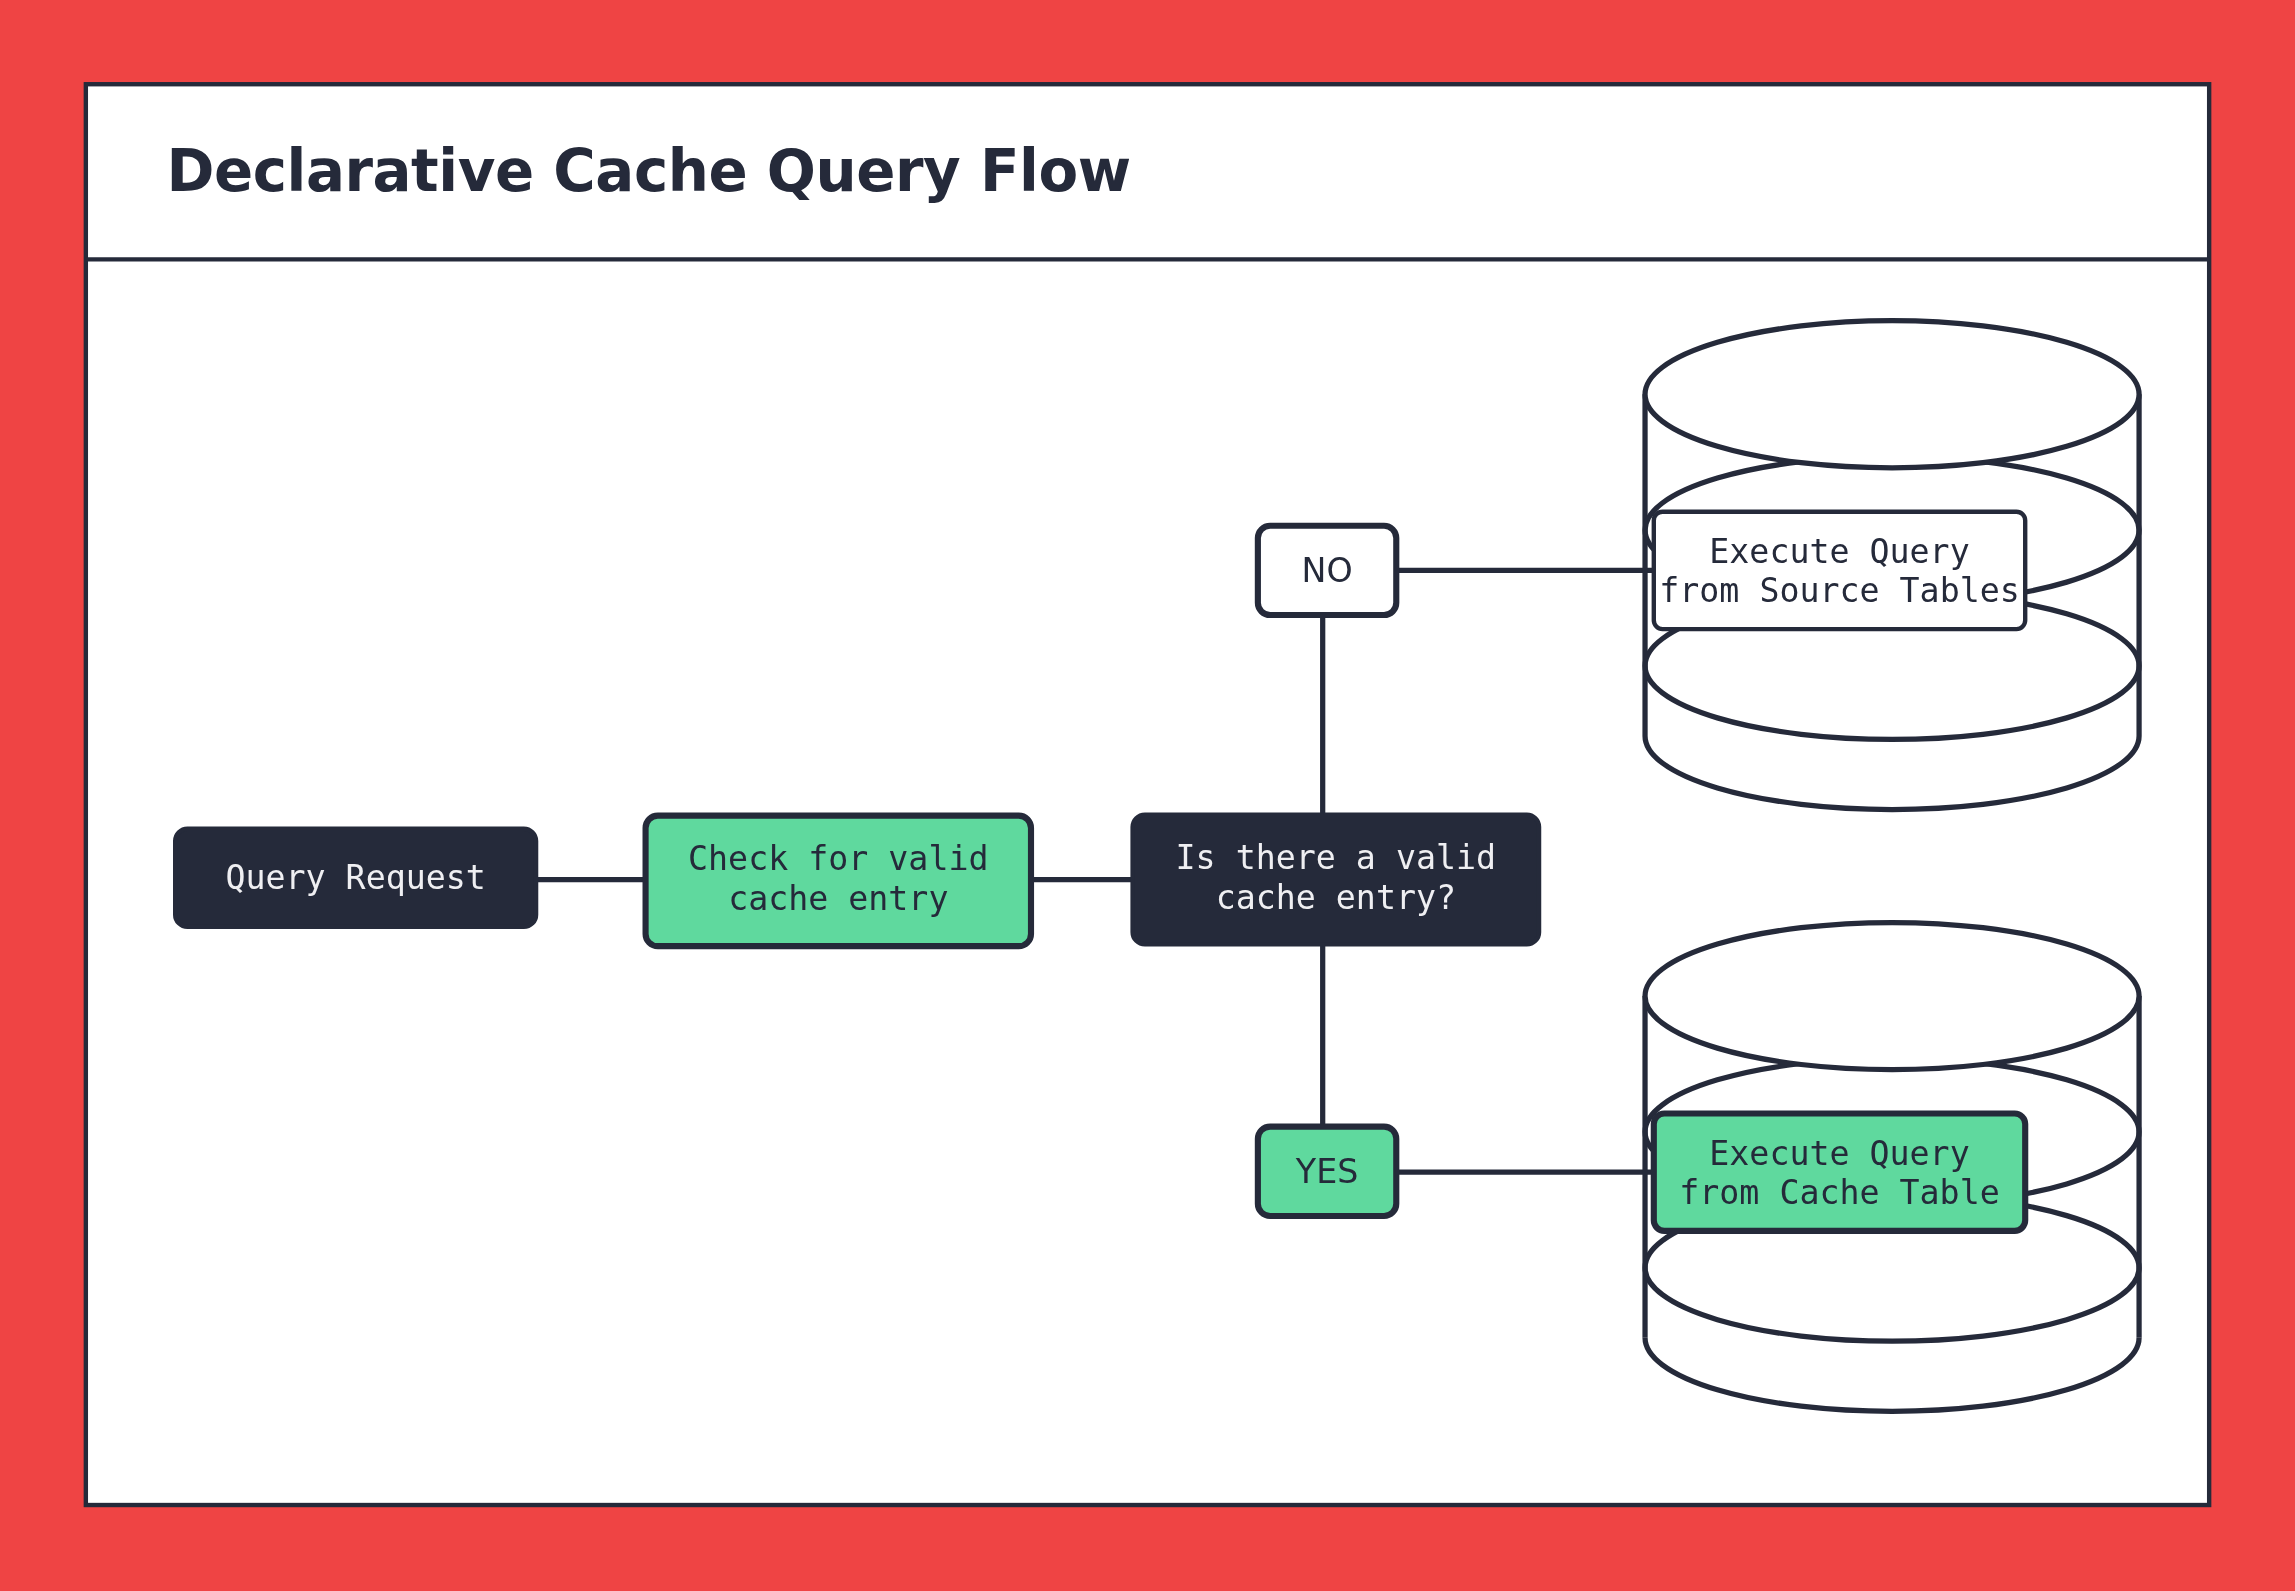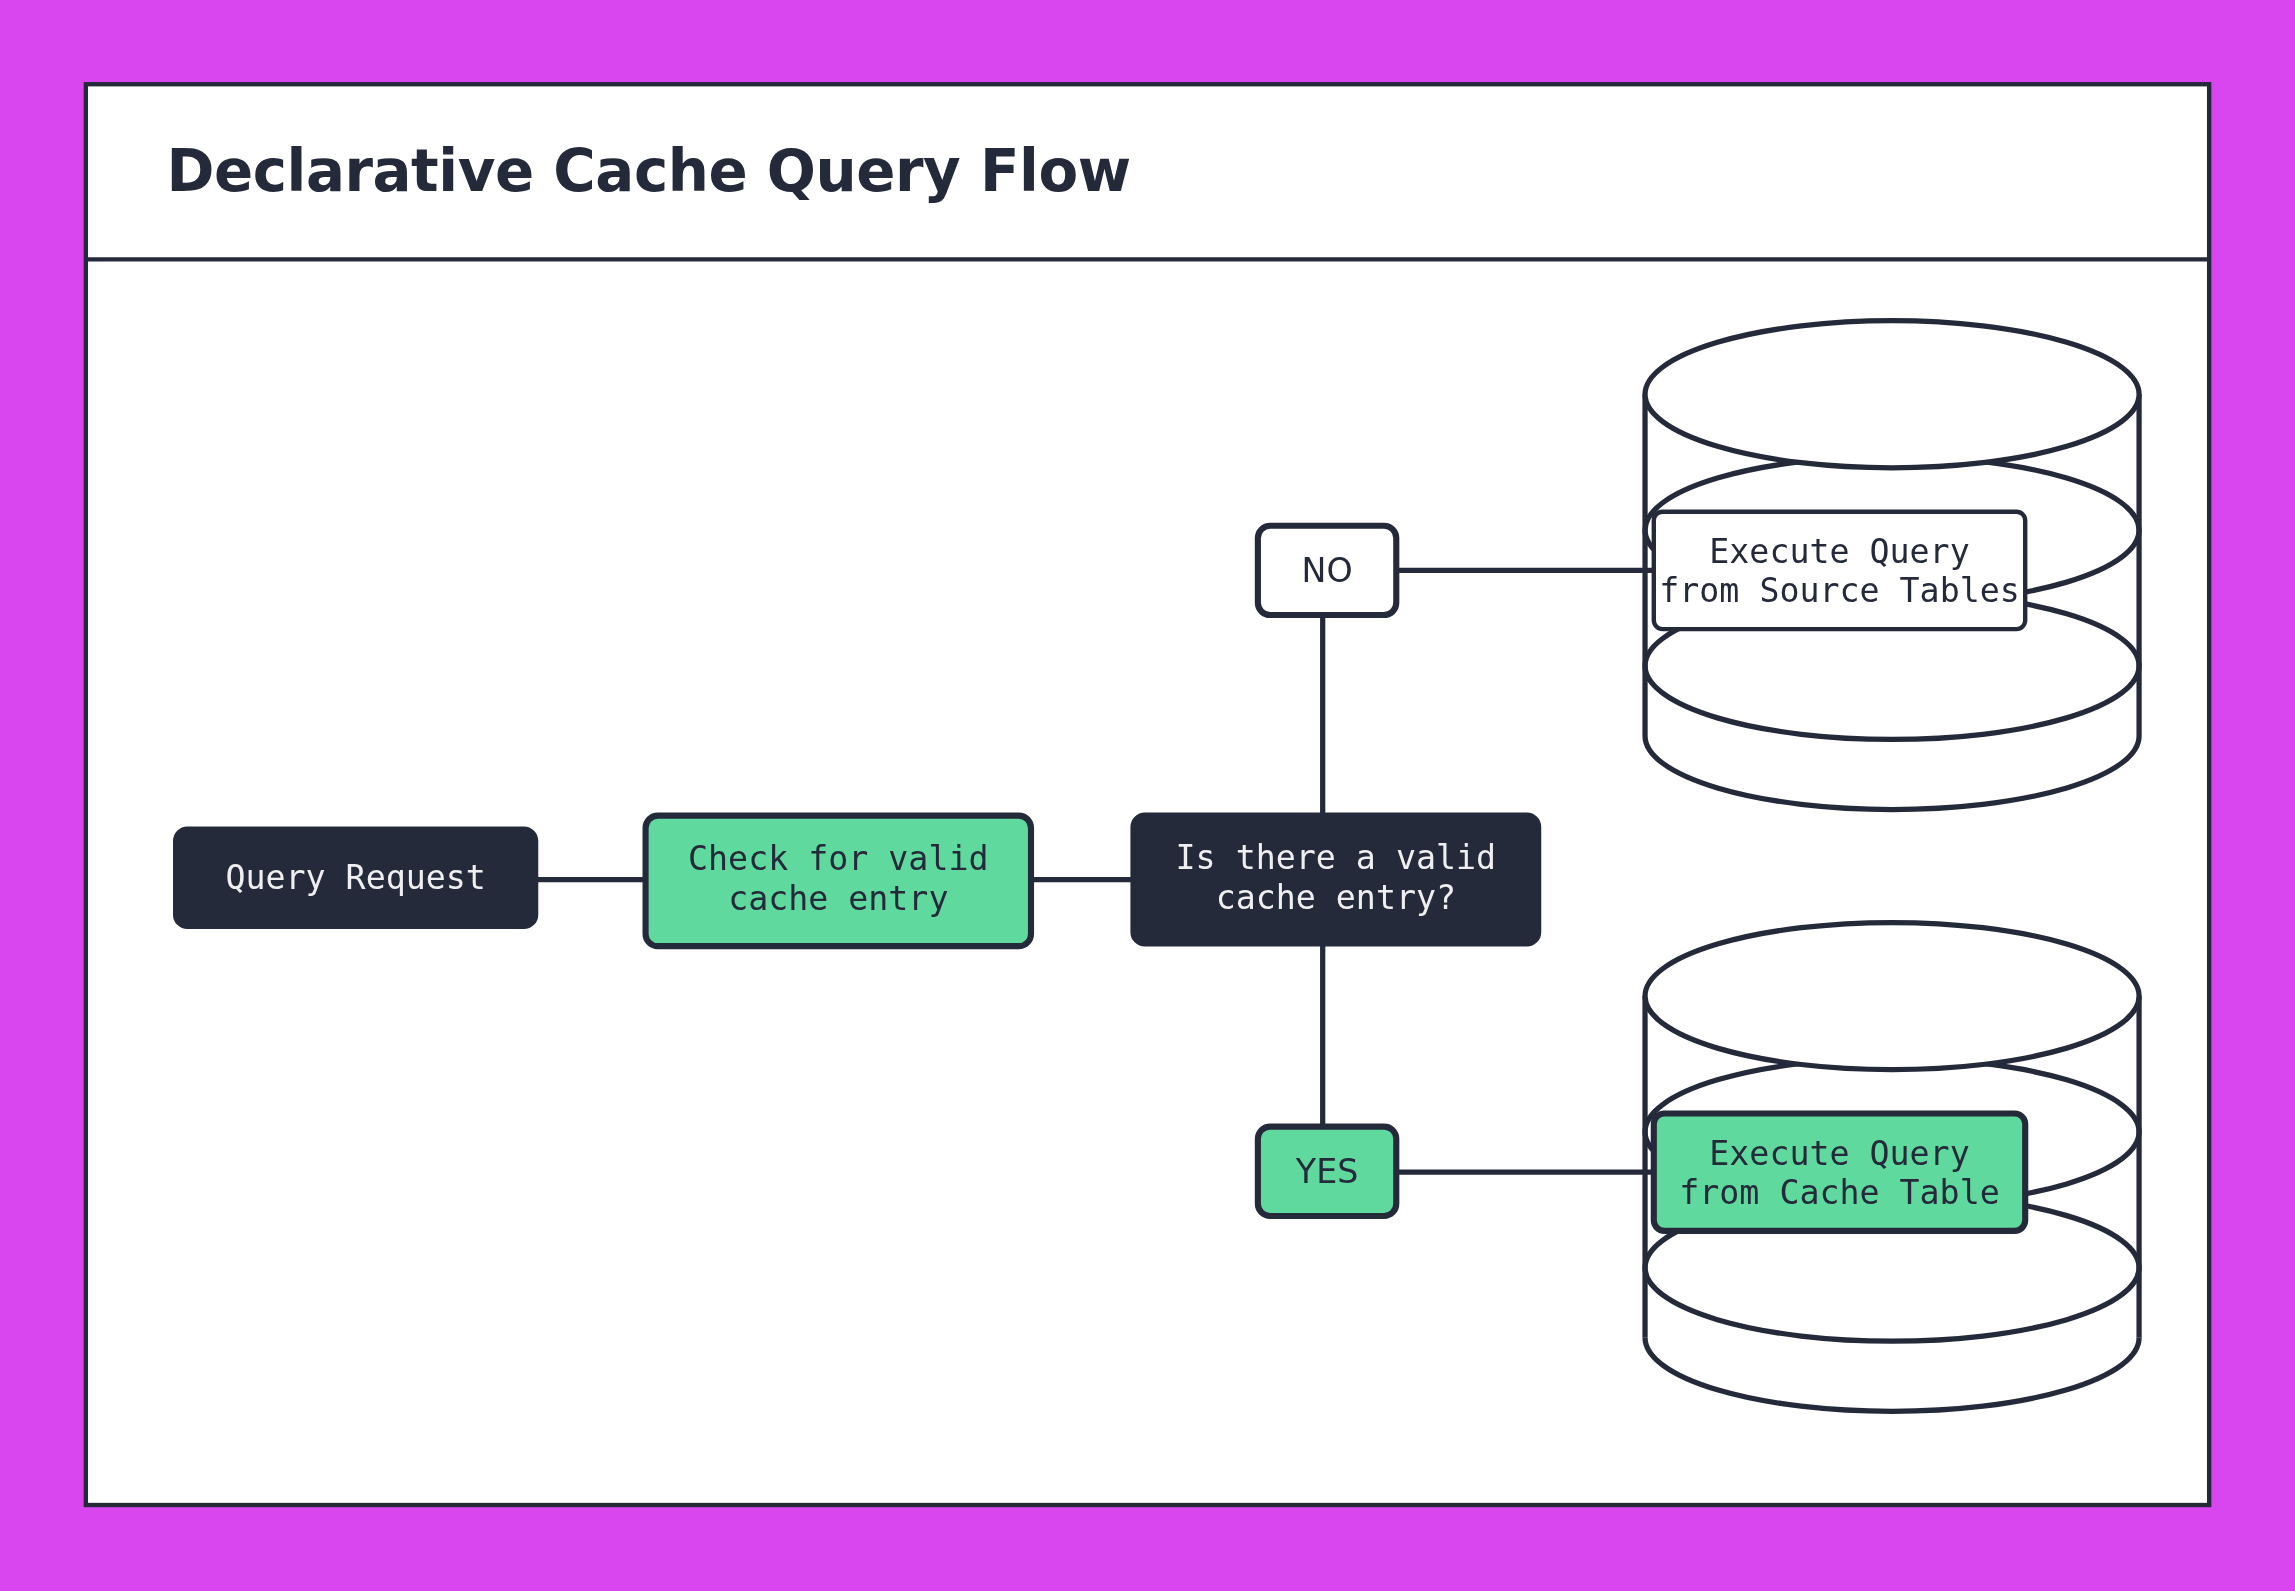--- a/index.html
+++ b/index.html
@@ -10,21 +10,21 @@
   body {
     width: 2295px;
     height: 1591px;
     font-family: "Liberation Sans", sans-serif;
     overflow: hidden;
   }
   #stage {
     position: relative;
     width: 2295px;
     height: 1591px;
-    background: #d946ef;
+    background: #ef4444;
   }
   .diagram-svg {
     position: absolute;
     left: 0;
     top: 0;
     width: 2295px;
     height: 1591px;
   }
   .frame-rect {
     fill: #ffffff;

